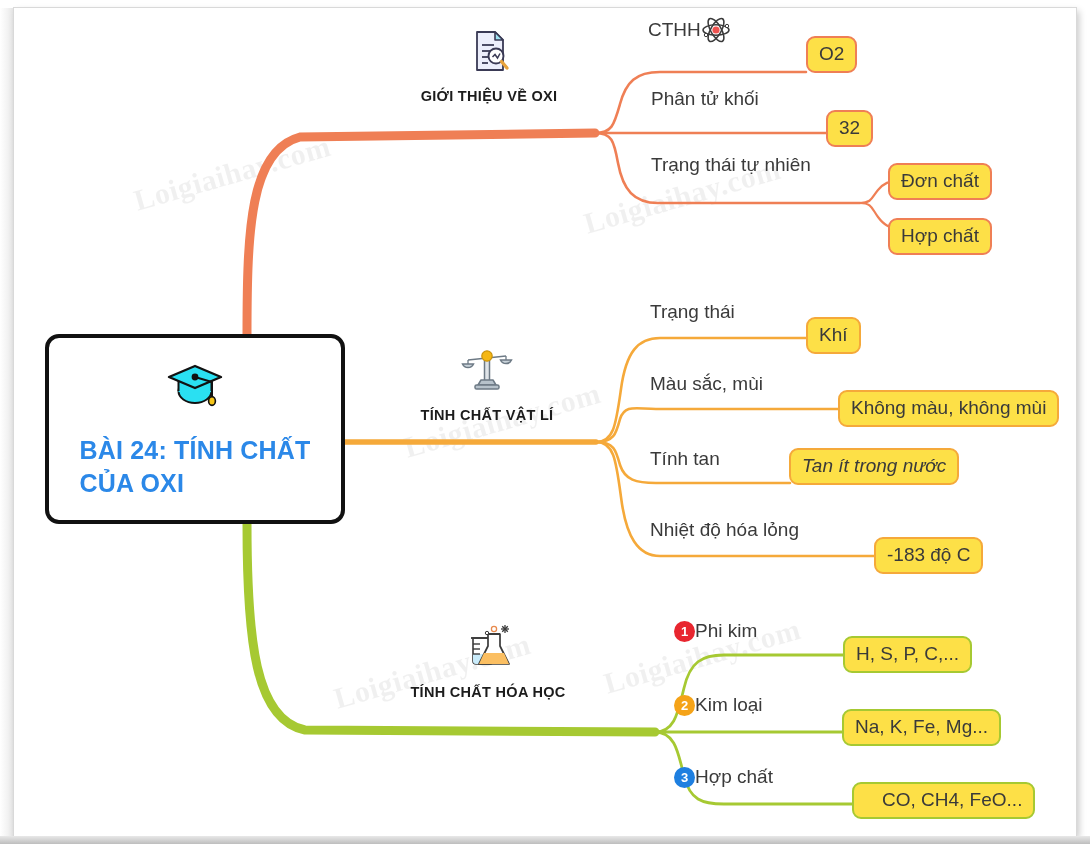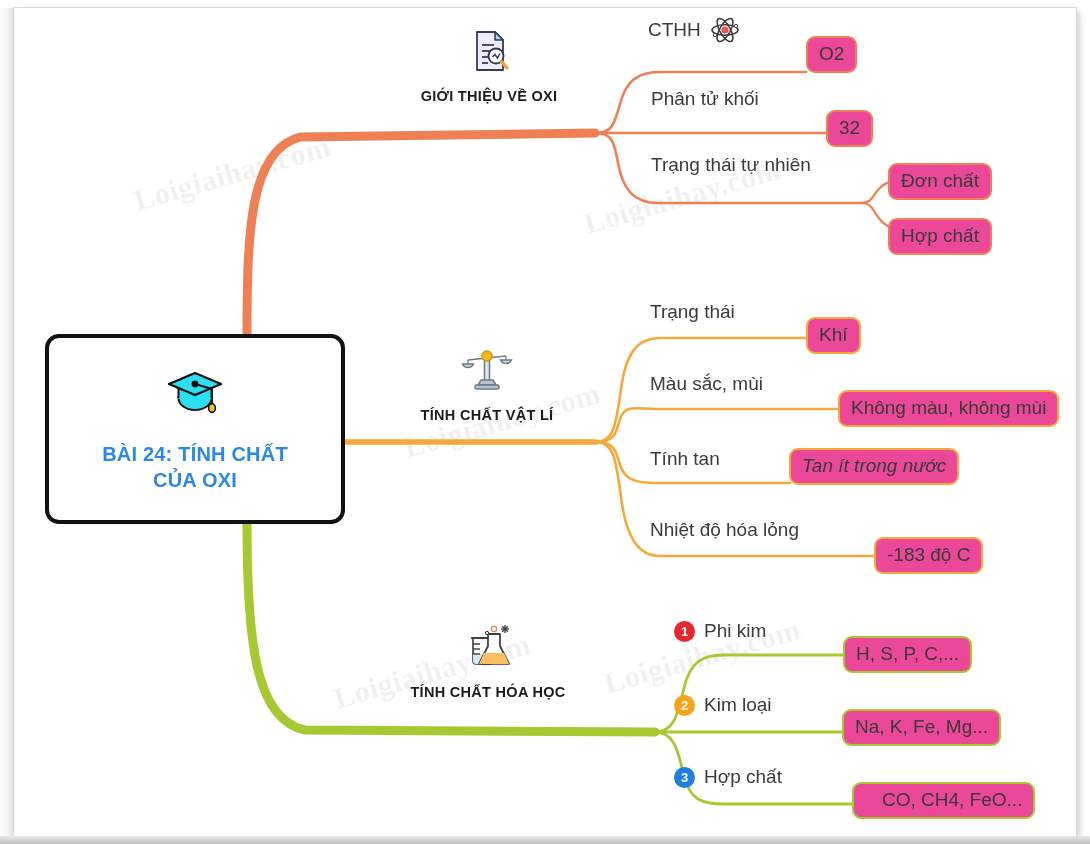--- a/index.html
+++ b/index.html
@@ -66,23 +66,23 @@
     border-radius: 14px;
     display: flex;
     flex-direction: column;
     align-items: center;
     justify-content: center;
   }
   #central .cap { margin-bottom: 22px; }
   #central .title {
     color: #2b88e8;
     font-weight: bold;
-    font-size: 20px;
+    font-size: 25px;
     line-height: 1.32;
-    text-align: center;
+    text-align: left;
     letter-spacing: 0.2px;
     white-space: pre-line;
   }
 
   
   .branch-head {
     position: absolute;
     display: flex;
     flex-direction: column;
     align-items: center;
@@ -98,38 +98,37 @@
   }
 
   
   .sublabel {
     position: absolute;
     font-size: 19px;
     color: #3a3a3a;
     white-space: nowrap;
     display: flex;
     align-items: center;
-    gap: 9px;
   }
   .numdot {
     width: 21px; height: 21px;
     border-radius: 50%;
     color: #fff;
     font-size: 13px;
     font-weight: bold;
     display: flex; align-items: center; justify-content: center;
     flex: 0 0 auto;
   }
 
   
   .leaf {
     position: absolute;
     border: 2px solid #ccc;
     border-radius: 9px;
-    background: #ec4899;
+    background: #fde047;
     font-size: 19px;
     color: #3a3a3a;
     padding: 5px 11px 7px 11px;
     white-space: nowrap;
     line-height: 1.12;
   }
   .leaf.orange { border-color: #ef7f55; }
   .leaf.amber  { border-color: #f5a93a; }
   .leaf.green  { border-color: #a6c932; }
 </style>

